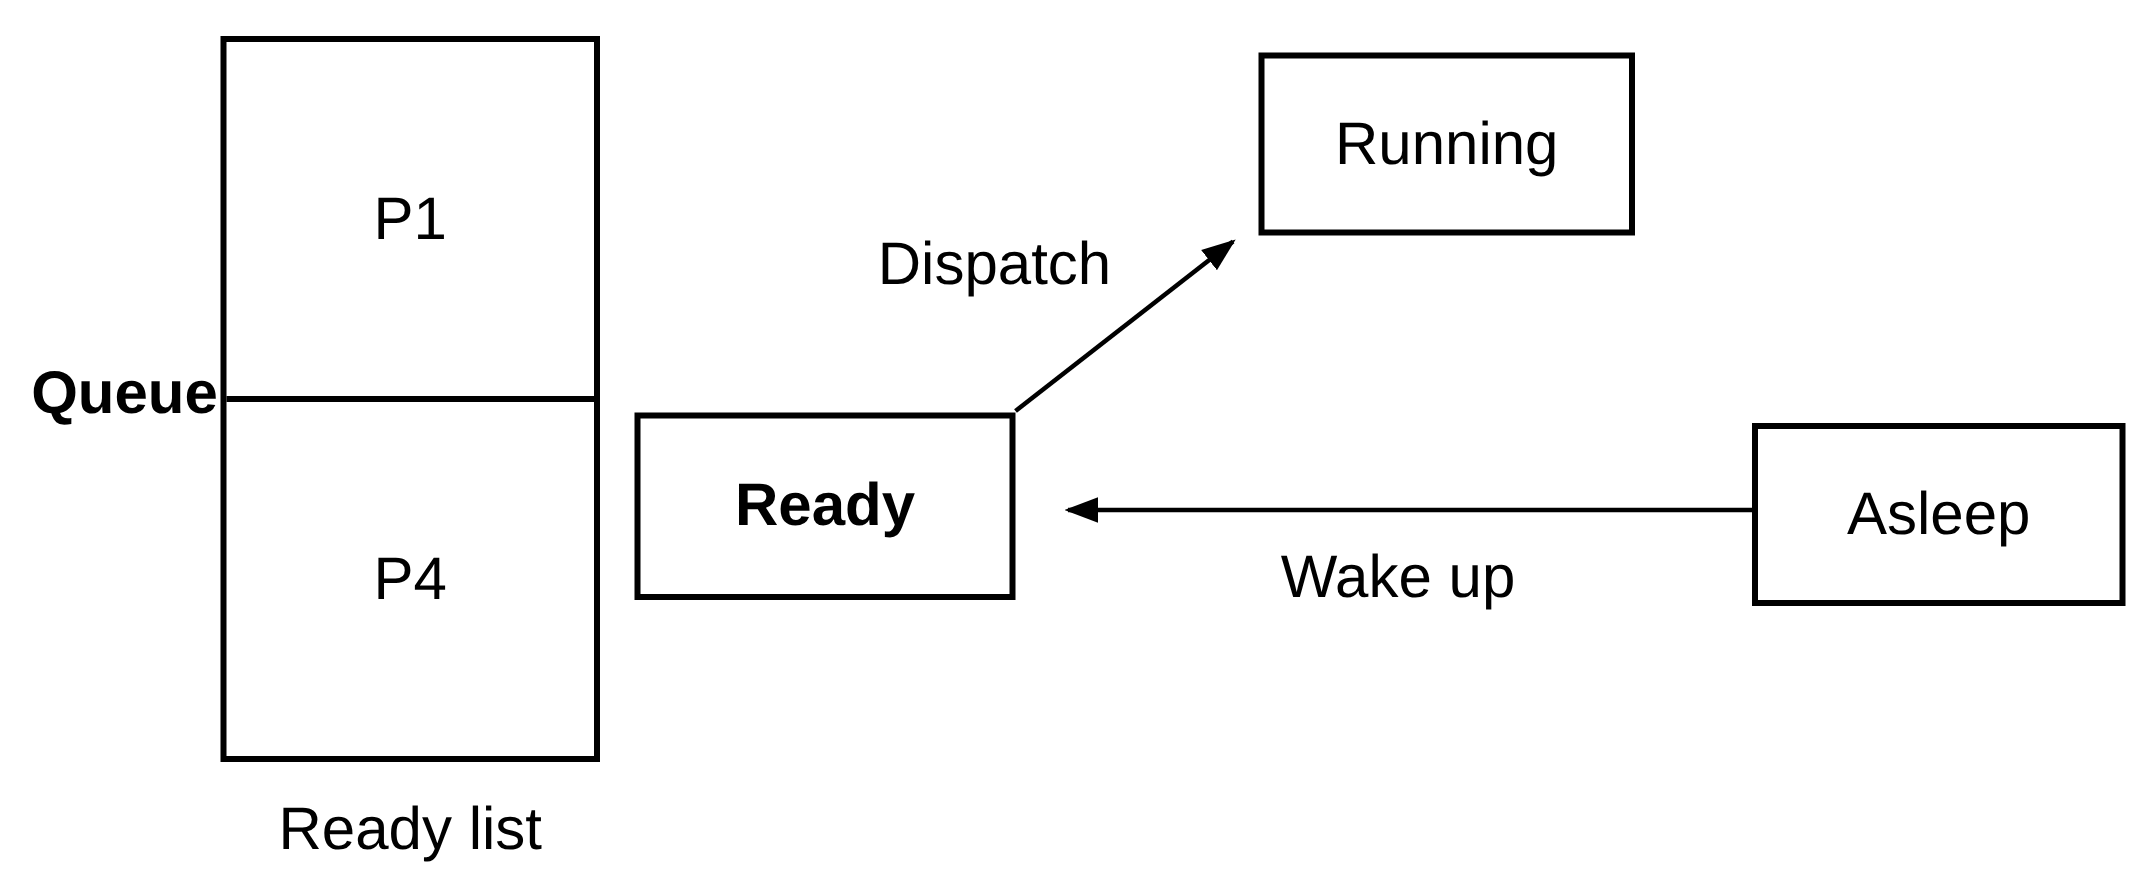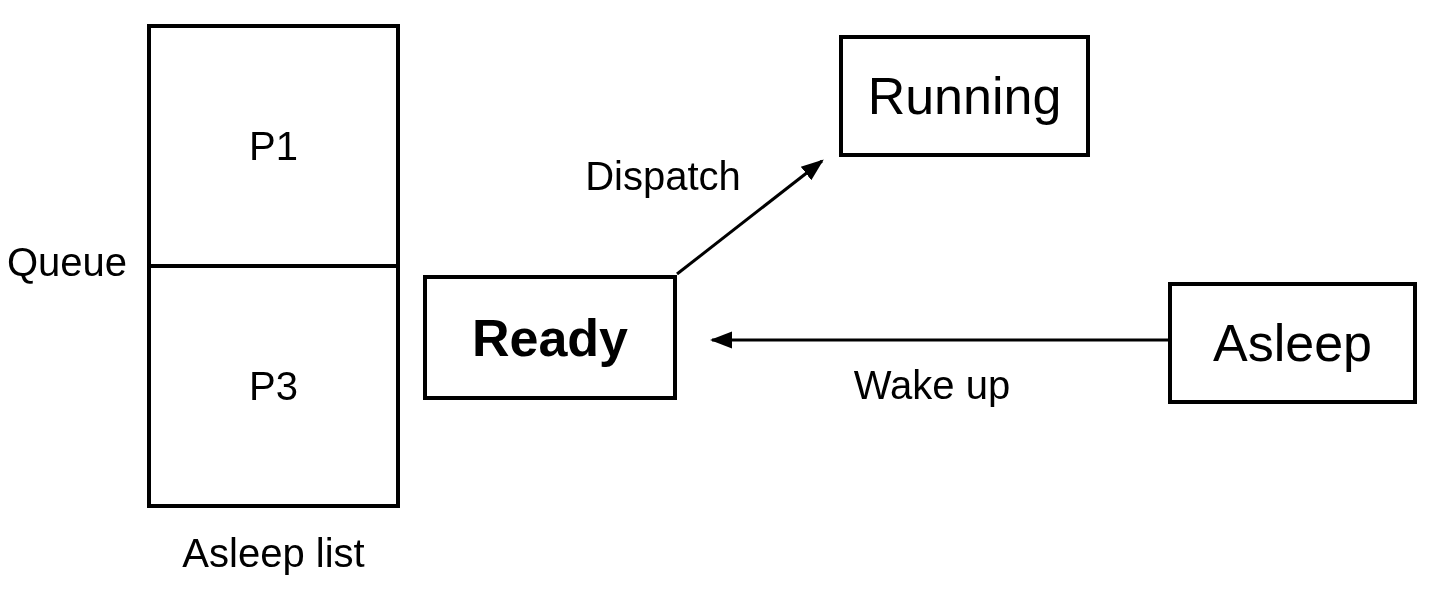--- a/index.html
+++ b/index.html
@@ -41,50 +41,50 @@
     border-bottom: 4px solid #000000;
   }
   .queue-cell:last-child { border-bottom: none; }
   .state-box {
     position: absolute;
     border: 4px solid #000000;
     background: #ffffff;
     display: flex;
     align-items: center;
     justify-content: center;
-    font-size: 52px;
+    font-size: 40px;
   }
   .state-box.ready   { left: 423px;  top: 275px; width: 254px; height: 125px; font-weight: bold; }
   .state-box.running { left: 839px;  top: 35px;  width: 251px; height: 122px; }
   .state-box.asleep  { left: 1168px; top: 282px; width: 249px; height: 122px; text-align: right; }
-  .queue-side-label  { left: 0px;   top: 242px; width: 134px; }
+  .queue-side-label  { left: 16px;   top: 242px; width: 134px; font-weight: bold; }
   .queue-caption     { left: 147px; top: 533px; width: 253px; }
   .edge-label-dispatch { left: 563px; top: 156px; width: 200px; }
   .edge-label-wakeup   { left: 832px; top: 365px; width: 200px; }
   svg.arrow-layer {
     position: absolute;
     left: 0; top: 0;
     width: 1431px;
     height: 591px;
     pointer-events: none;
   }
 </style>
 </head>
 <body>
 
 <div class="canvas">
 
   <div class="label queue-side-label">Queue</div>
 
   <div class="queue-stack">
     <div class="queue-cell">P1</div>
-    <div class="queue-cell">P3</div>
+    <div class="queue-cell">P4</div>
   </div>
 
-  <div class="label queue-caption">Asleep list</div>
+  <div class="label queue-caption">Ready list</div>
 
   <div class="state-box ready">Ready</div>
 
   <div class="state-box running">Running</div>
 
   <div class="state-box asleep">Asleep</div>
 
   <div class="label edge-label-dispatch">Dispatch</div>
 
   <div class="label edge-label-wakeup">Wake up</div>

